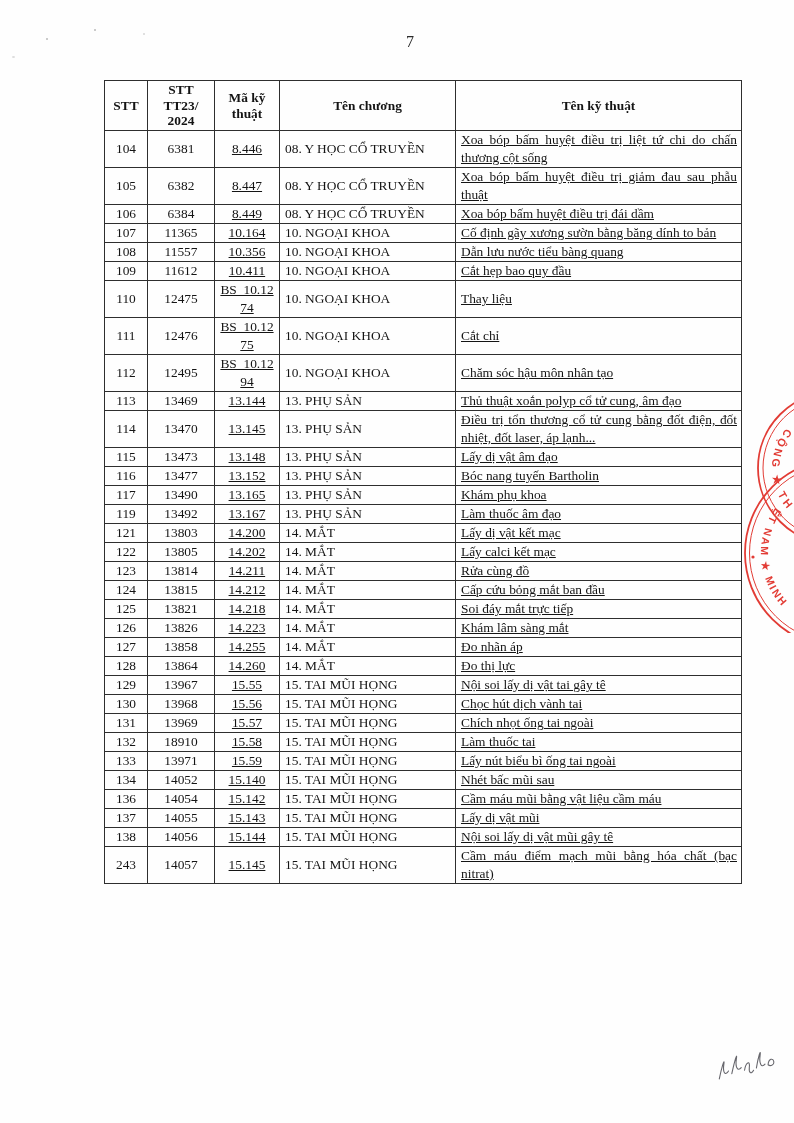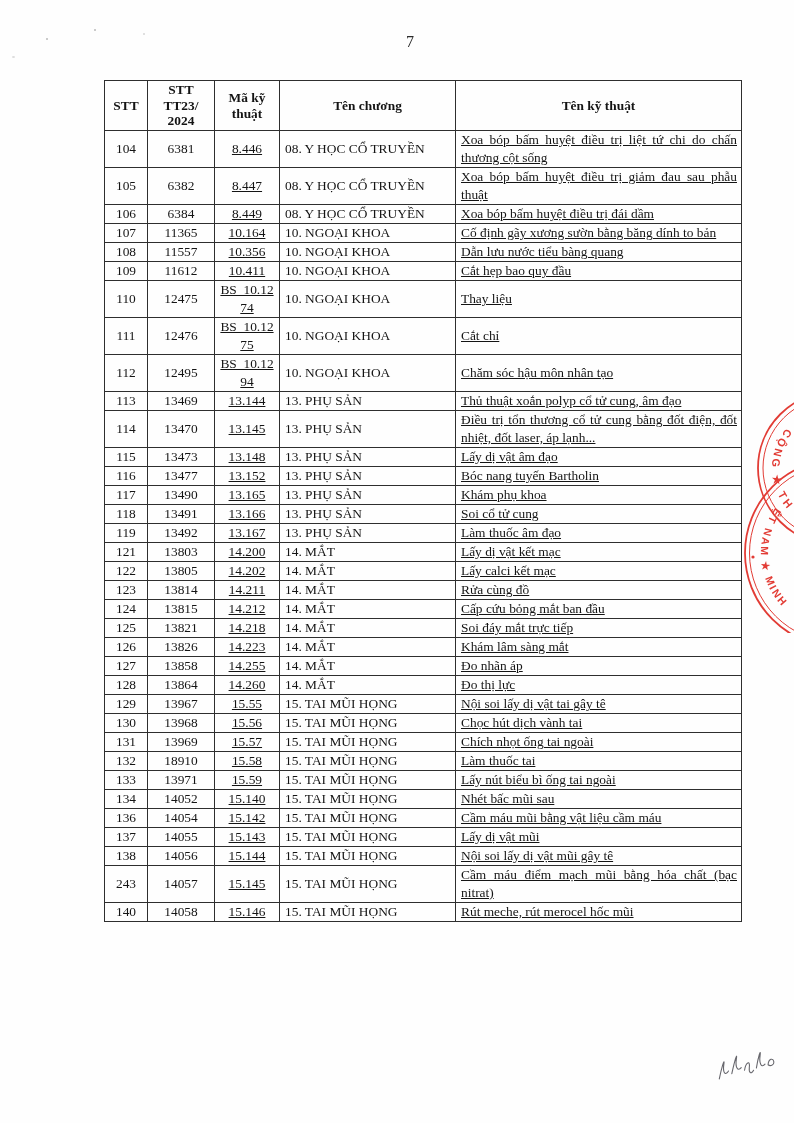--- a/index.html
+++ b/index.html
@@ -165,27 +165,20 @@
           <td class="c4">Bóc nang tuyến Bartholin</td>
         </tr>
         <tr>
           <td class="c0">117</td>
           <td class="c1">13490</td>
           <td class="c2">13.165</td>
           <td class="c3">13. PHỤ SẢN</td>
           <td class="c4">Khám phụ khoa</td>
         </tr>
         <tr>
-          <td class="c0">118</td>
-          <td class="c1">13491</td>
-          <td class="c2">13.166</td>
-          <td class="c3">13. PHỤ SẢN</td>
-          <td class="c4">Soi cổ tử cung</td>
-        </tr>
-        <tr>
           <td class="c0">119</td>
           <td class="c1">13492</td>
           <td class="c2">13.167</td>
           <td class="c3">13. PHỤ SẢN</td>
           <td class="c4">Làm thuốc âm đạo</td>
         </tr>
         <tr>
           <td class="c0">121</td>
           <td class="c1">13803</td>
           <td class="c2">14.200</td>
@@ -303,27 +296,20 @@
           <td class="c2">15.144</td>
           <td class="c3">15. TAI MŨI HỌNG</td>
           <td class="c4">Nội soi lấy dị vật mũi gây tê</td>
         </tr>
         <tr>
           <td class="c0">243</td>
           <td class="c1">14057</td>
           <td class="c2">15.145</td>
           <td class="c3">15. TAI MŨI HỌNG</td>
           <td class="c4">Cầm máu điểm mạch mũi bằng hóa chất (bạc nitrat)</td>
-        </tr>
-        <tr>
-          <td class="c0">140</td>
-          <td class="c1">14058</td>
-          <td class="c2">15.146</td>
-          <td class="c3">15. TAI MŨI HỌNG</td>
-          <td class="c4">Rút meche, rút merocel hốc mũi</td>
         </tr>
       </tbody>
   </table>
 
   <svg class="stamp" width="60" height="235" viewBox="0 0 60 235">
 
     <circle class="ring" cx="100" cy="70" r="76" stroke-width="1.8"></circle>
     <circle class="ring" cx="100" cy="70" r="71" stroke-width="1"></circle>
     <path id="arcA" fill="none" d="M 100,8 A 62,62 0 0 0 38,70 A 62,62 0 0 0 100,132"></path>
     <text font-size="11" letter-spacing="3">

